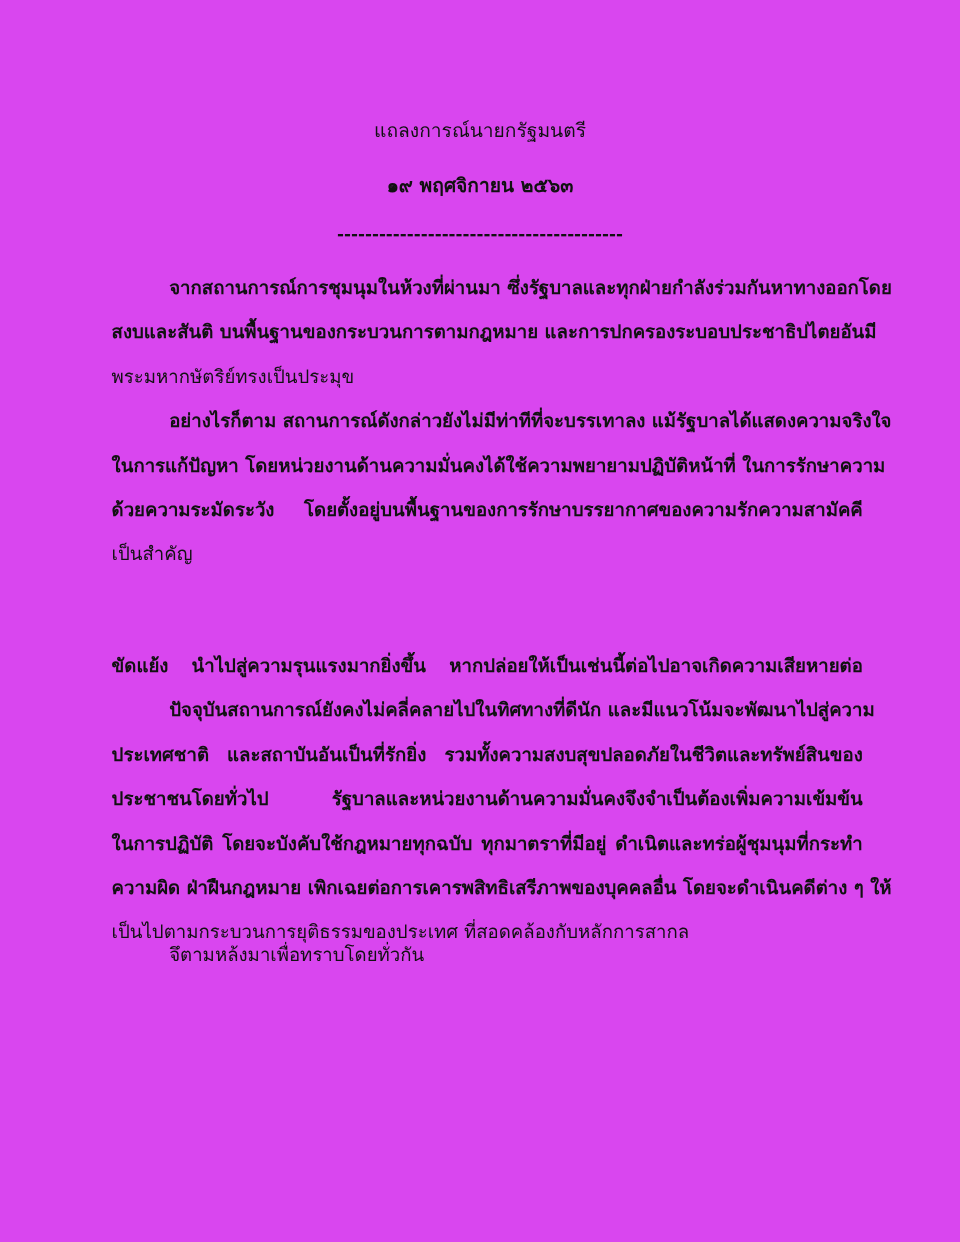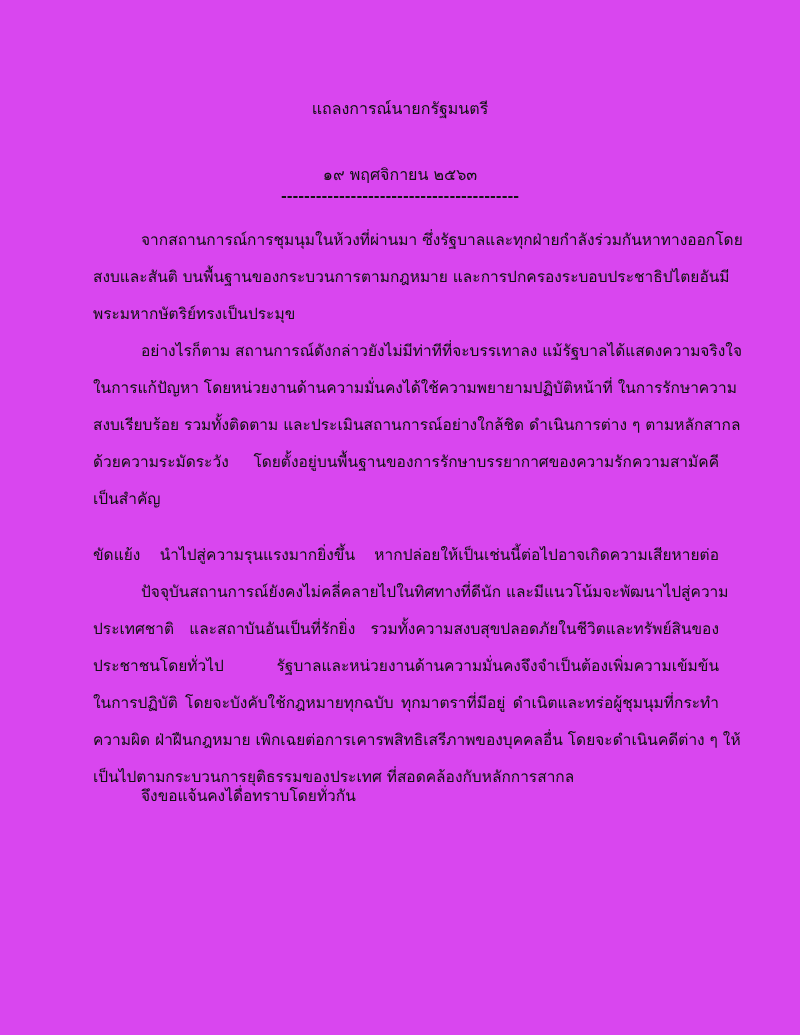--- a/index.html
+++ b/index.html
@@ -24,21 +24,21 @@
     .center-line {
       position: absolute;
       left: 0;
       width: 800px;
       text-align: center;
       font-size: 16px;
       line-height: 22px;
       white-space: nowrap;
     }
     .title { top: 98px; }
-    .date { top: 164px; }
+    .date { top: 144px; font-weight: bold; }
     .divider {
       top: 185px;
       letter-spacing: 0px;
       font-size: 14px;
       font-weight: bold;
     }
     .para {
       position: absolute;
       left: 93px;
       width: 626px;
@@ -47,20 +47,21 @@
       display: block;
       height: 37px;
       line-height: 37px;
       font-size: 15.5px;
       white-space: nowrap;
       overflow: visible;
     }
     .line.justify {
       text-align: justify;
       text-align-last: justify;
+      font-weight: bold;
     }
     .line.indent {
       padding-left: 48px;
     }
     .p1 { top: 222px; }
     .p2 { top: 333px; }
     .p3 { top: 537px; }
     .closing { top: 778px; }
   </style>
 </head>
@@ -74,32 +75,31 @@
 
   <div class="para p1">
     <span class="line justify indent">จากสถานการณ์การชุมนุมในห้วงที่ผ่านมา ซึ่งรัฐบาลและทุกฝ่ายกำลังร่วมกันหาทางออกโดย</span>
     <span class="line justify">สงบและสันติ บนพื้นฐานของกระบวนการตามกฎหมาย และการปกครองระบอบประชาธิปไตยอันมี</span>
     <span class="line">พระมหากษัตริย์ทรงเป็นประมุข</span>
   </div>
 
   <div class="para p2">
     <span class="line justify indent">อย่างไรก็ตาม สถานการณ์ดังกล่าวยังไม่มีท่าทีที่จะบรรเทาลง แม้รัฐบาลได้แสดงความจริงใจ</span>
     <span class="line justify">ในการแก้ปัญหา โดยหน่วยงานด้านความมั่นคงได้ใช้ความพยายามปฏิบัติหน้าที่ ในการรักษาความ</span>
-    <span class="line justify">สงบเรียบร้อย รวมทั้งติดตาม และประเมินสถานการณ์อย่างใกล้ชิด ดำเนินการต่าง ๆ ตามหลักสากล</span>
     <span class="line justify">ด้วยความระมัดระวัง  โดยตั้งอยู่บนพื้นฐานของการรักษาบรรยากาศของความรักความสามัคคี</span>
     <span class="line">เป็นสำคัญ</span>
   </div>
 
   <div class="para p3">
     <span class="line justify">ขัดแย้ง นำไปสู่ความรุนแรงมากยิ่งขึ้น หากปล่อยให้เป็นเช่นนี้ต่อไปอาจเกิดความเสียหายต่อ</span>
     <span class="line justify indent">ปัจจุบันสถานการณ์ยังคงไม่คลี่คลายไปในทิศทางที่ดีนัก และมีแนวโน้มจะพัฒนาไปสู่ความ</span>
     <span class="line justify">ประเทศชาติ และสถาบันอันเป็นที่รักยิ่ง รวมทั้งความสงบสุขปลอดภัยในชีวิตและทรัพย์สินของ</span>
     <span class="line justify">ประชาชนโดยทั่วไป  รัฐบาลและหน่วยงานด้านความมั่นคงจึงจำเป็นต้องเพิ่มความเข้มข้น</span>
     <span class="line justify">ในการปฏิบัติ โดยจะบังคับใช้กฎหมายทุกฉบับ ทุกมาตราที่มีอยู่ ดำเนิตและทร่อผู้ชุมนุมที่กระทำ</span>
     <span class="line justify">ความผิด ฝ่าฝืนกฎหมาย เพิกเฉยต่อการเคารพสิทธิเสรีภาพของบุคคลอื่น โดยจะดำเนินคดีต่าง ๆ ให้</span>
     <span class="line">เป็นไปตามกระบวนการยุติธรรมของประเทศ ที่สอดคล้องกับหลักการสากล</span>
   </div>
 
   <div class="para closing">
-    <span class="line indent">จึงขอแจ้นคงไดื่อทราบโดยทั่วกัน</span>
+    <span class="line indent">จึตามหล้งมาเพื่อทราบโดยทั่วกัน</span>
   </div>
 
 </div>
 
 </body></html>

